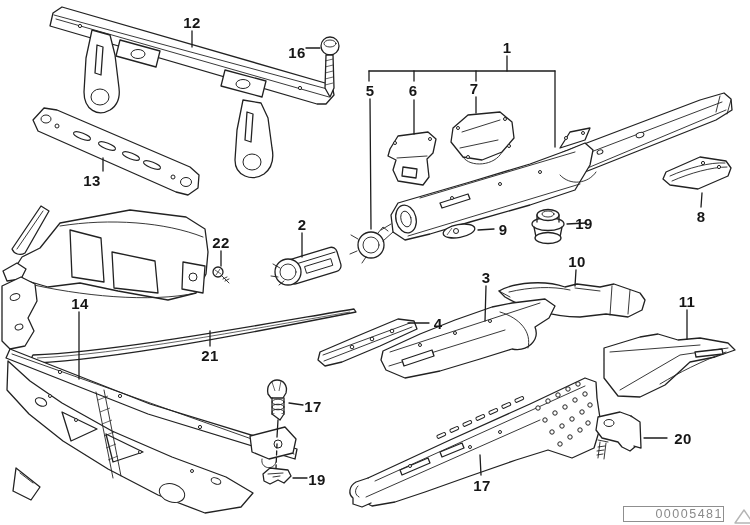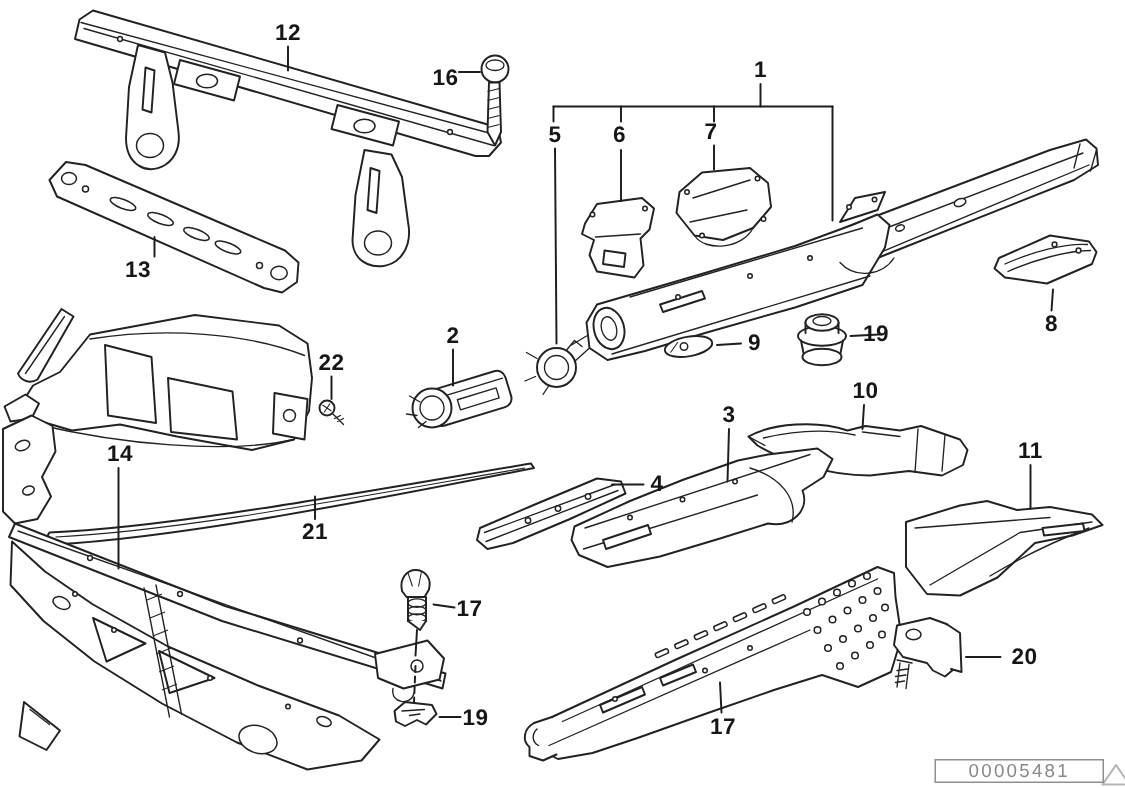--- a/index.html
+++ b/index.html
@@ -3,23 +3,23 @@
 <meta charset="utf-8">
 <style>
   html,body{margin:0;padding:0;background:#ffffff;}
   body{width:750px;height:525px;overflow:hidden;}
   .stage{position:relative;width:750px;height:525px;background:#ffffff;
          font-family:"Liberation Sans",sans-serif;}
   .stage svg{position:absolute;left:0;top:0;}
   .callout{position:absolute;transform:translate(-50%,-50%);
            font-weight:700;font-size:15px;color:#161616;letter-spacing:.4px;
            line-height:1;user-select:none;}
-  .pn-box{position:absolute;left:623px;top:506px;width:113px;height:16px;
+  .pn-box{position:absolute;left:623px;top:506px;width:101px;height:16px;
           border:1.5px solid #8f8f8f;box-sizing:border-box;
-          display:flex;align-items:center;justify-content:center;
+          display:flex;align-items:center;justify-content:flex-end;
           font-size:12.5px;color:#8a8a8a;letter-spacing:1.5px;}
   
   .o{fill:#ffffff;stroke:#222222;stroke-width:1.3;stroke-linejoin:round;stroke-linecap:round;}
   .d{fill:none;stroke:#222222;stroke-width:.9;stroke-linejoin:round;stroke-linecap:round;}
   .f{fill:none;stroke:#222222;stroke-width:.7;}
   .h{fill:#ffffff;stroke:#222222;stroke-width:1;}
   #leader-layer line{stroke:#1d1d1d;stroke-width:1.3;stroke-linecap:round;}
 </style>
 </head>
 <body>

